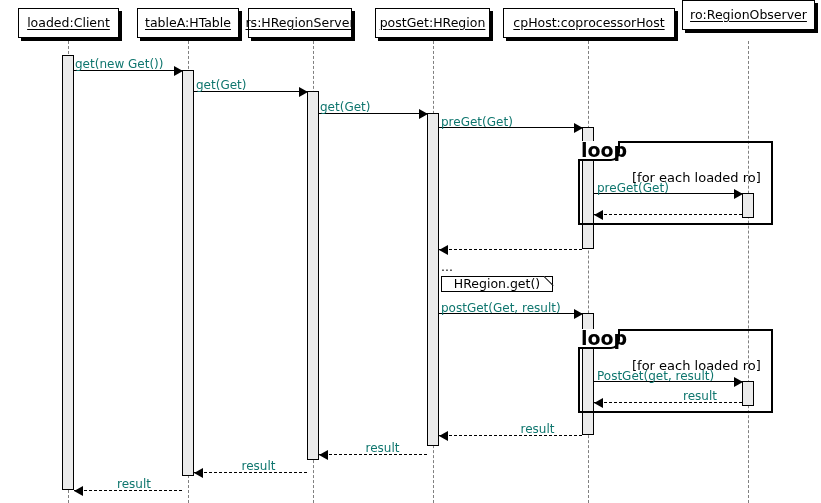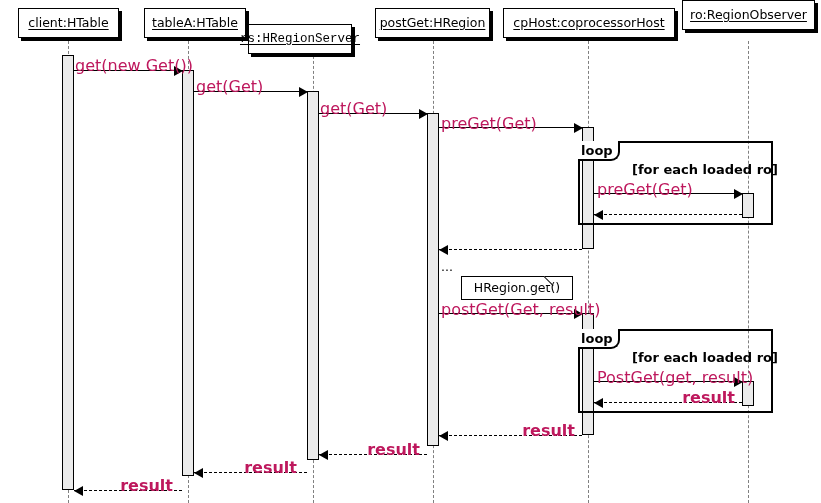--- a/index.html
+++ b/index.html
@@ -70,61 +70,61 @@
     border-bottom: 5px solid transparent;
   }
   .arrowhead.right {
     border-left: 9px solid #000000;
   }
   .arrowhead.left {
     border-right: 9px solid #000000;
   }
   .msg-label {
     position: absolute;
-    font-size: 16px;
-    color: #be185d;
+    font-size: 12px;
+    color: #0f766e;
     white-space: nowrap;
     line-height: 1;
     background: transparent;
   }
   .msg-label.right-align {
-    text-align: right;
-    font-weight: bold;
+    text-align: center;
   }
 
   
   .frag {
     position: absolute;
     box-sizing: border-box;
     border: 2px solid #000000;
     background: transparent;
   }
   .frag-tab {
     position: absolute;
     box-sizing: border-box;
     background: #ffffff;
     border: 2px solid #000000;
     border-top: none;
     border-left: none;
     border-bottom-right-radius: 9px;
-    font-size: 13px;
+    font-size: 19px;
     font-weight: bold;
     color: #000000;
     display: flex;
     align-items: center;
     padding-left: 3px;
     line-height: 1;
   }
   .frag-cond {
     position: absolute;
     font-size: 13px;
-    font-weight: bold;
-    color: #000000;
-    white-space: nowrap;
-    line-height: 1;
+    font-weight: normal;
+    color: #000000;
+    white-space: nowrap;
+    line-height: 1;
+    margin-top: 8px;
   }
 
   
   .note {
     position: absolute;
     box-sizing: border-box;
     background: #ffffff;
     border: 1.5px solid #000000;
     font-size: 12.5px;
     color: #000000;
@@ -229,39 +229,39 @@
       <div class="msg-label right-align" style="left: 345px; top: 442px; width: 75px;">result</div>
       <div class="msg-line dashed" style="left: 194px; top: 472px; width: 113px;"></div>
       <div class="arrowhead left" style="top: 467.5px; left: 194px;"></div>
       <div class="msg-label right-align" style="left: 220px; top: 460px; width: 77px;">result</div>
       <div class="msg-line dashed" style="left: 74px; top: 490px; width: 108px;"></div>
       <div class="arrowhead left" style="top: 485.5px; left: 74px;"></div>
       <div class="msg-label right-align" style="left: 95px; top: 478px; width: 78px;">result</div>
     </div>
 
   <div id="notes">
-      <div class="note" style="left: 441px; top: 276px; width: 112px; height: 24px; margin-left: 20px;">
+      <div class="note" style="left: 441px; top: 276px; width: 112px; height: 16px;">
         <span>HRegion.get()</span>
       </div>
       <div class="note-fold" style="left: 544px; top: 276px;"></div>
       <div class="note-fold-line" style="left: 543.5px; top: 275.5px;"></div>
     </div>
 
   <div id="annotations">
       <div class="plain-text" style="left: 441px; top: 261px;">...</div>
     </div>
 
   <div id="participants">
       <div class="participant" style="left: 18px; top: 8px; width: 101px; height: 30px;">
-        <span class="pname">client:HTable</span>
-      </div>
-      <div class="participant" style="left: 137px; top: 8px; width: 102px; height: 30px; margin-left: 7px;">
+        <span class="pname">loaded:Client</span>
+      </div>
+      <div class="participant" style="left: 137px; top: 8px; width: 102px; height: 30px;">
         <span class="pname">tableA:HTable</span>
       </div>
-      <div class="participant" style="left: 248px; top: 24px; width: 104px; height: 30px; font-family: Liberation Mono, monospace;">
+      <div class="participant" style="left: 248px; top: 8px; width: 104px; height: 30px;">
         <span class="pname">rs:HRegionServer</span>
       </div>
       <div class="participant" style="left: 375px; top: 8px; width: 115px; height: 30px;">
         <span class="pname">postGet:HRegion</span>
       </div>
       <div class="participant" style="left: 503px; top: 8px; width: 172px; height: 30px; text-align: right;">
         <span class="pname">cpHost:coprocessorHost</span>
       </div>
       <div class="participant" style="left: 682px; top: 0; width: 133px; height: 30px;">
         <span class="pname">ro:RegionObserver</span>

